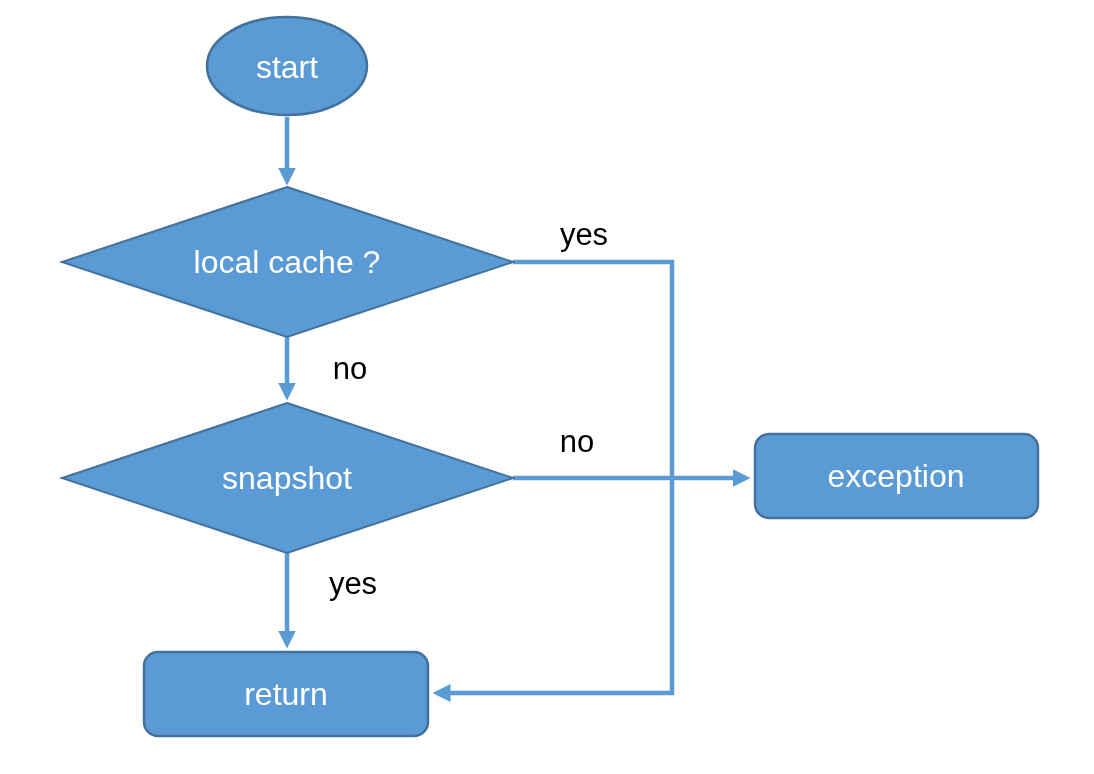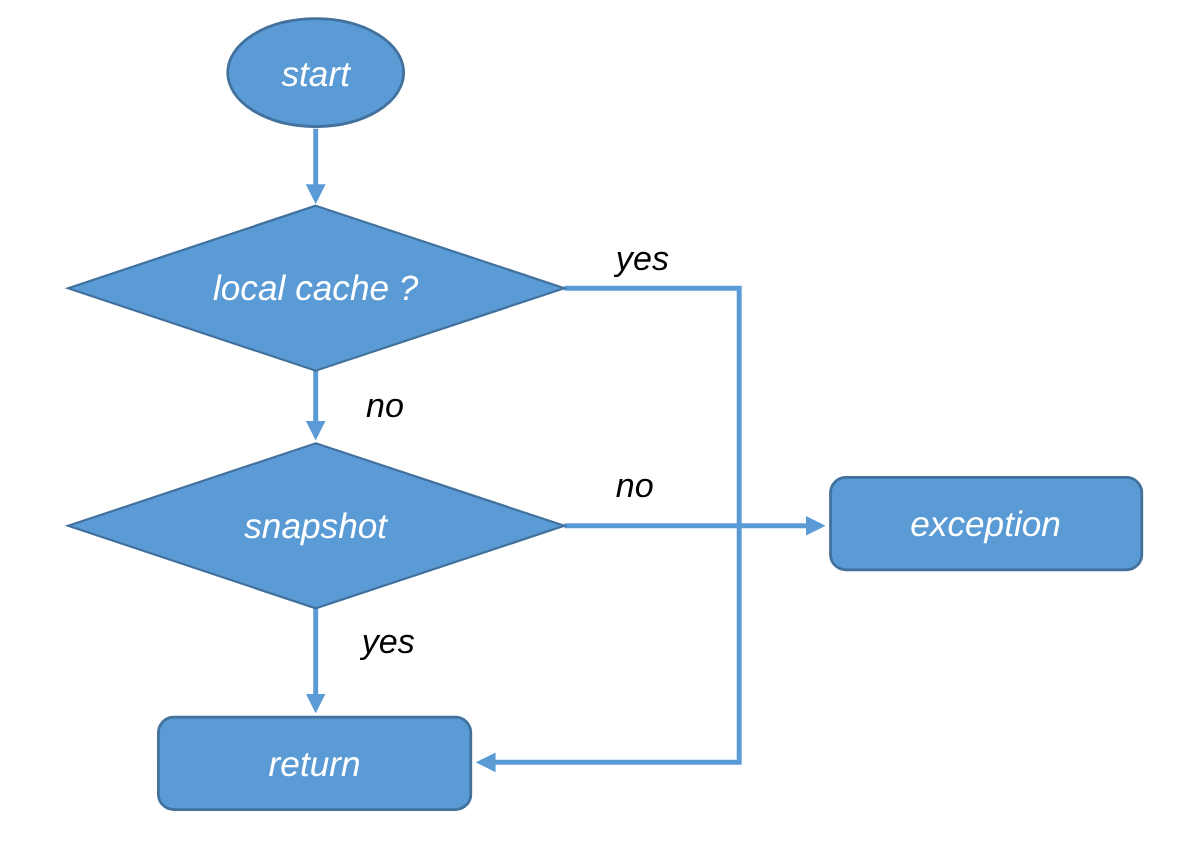--- a/index.html
+++ b/index.html
@@ -10,21 +10,21 @@
     --label-text: #000000;
     --background: #ffffff;
   }
   * { margin: 0; padding: 0; box-sizing: border-box; }
   html, body {
     width: 1094px; height: 774px;
     background: var(--background);
     overflow: hidden;
     font-family: "Liberation Sans", sans-serif;
   }
-  .canvas-wrap { width: 1094px; height: 580px; font-style: italic; }
+  .canvas-wrap { width: 1094px; height: 580px; }
   svg { display: block; }
   .connector {
     fill: none;
     stroke: var(--connector);
     stroke-width: 4.5;
     stroke-linejoin: miter;
   }
   .arrowhead-fill { fill: var(--connector); }
   .shape {
     fill: var(--shape-fill);

